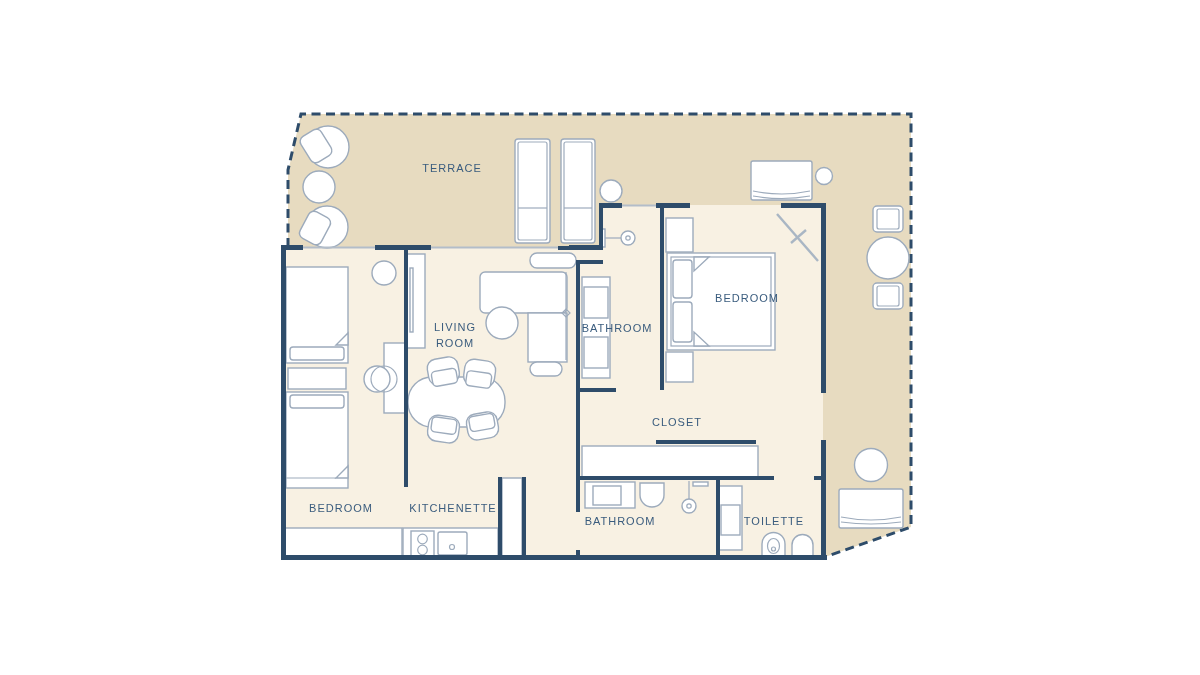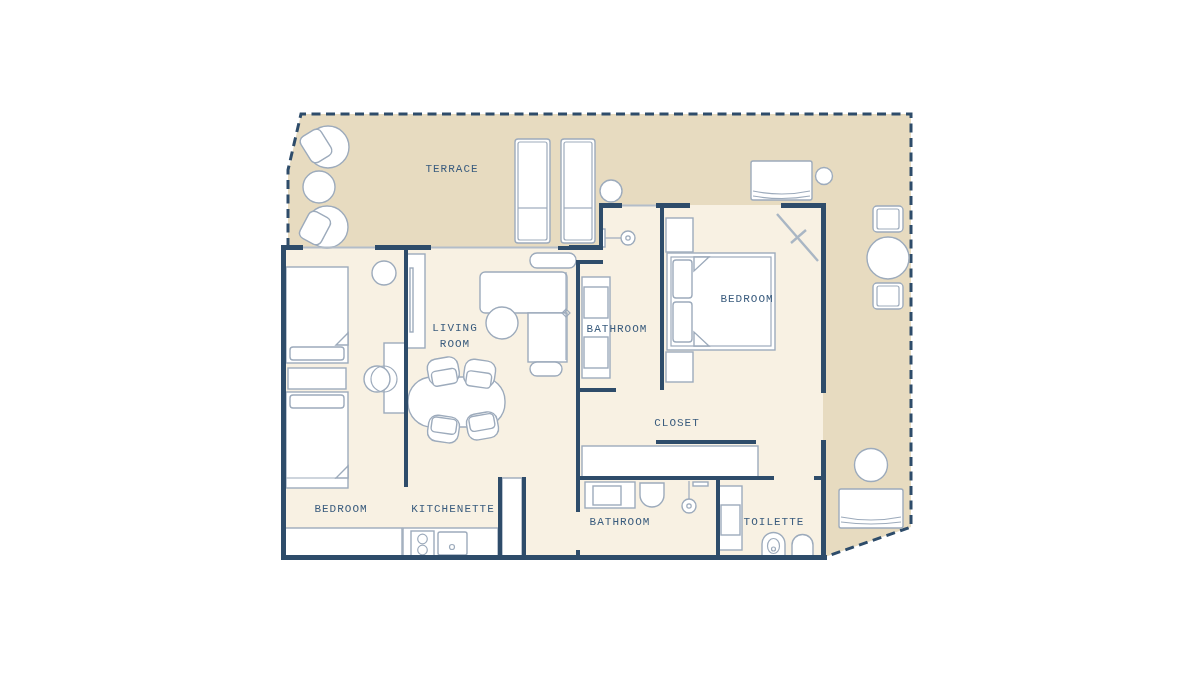--- a/index.html
+++ b/index.html
@@ -1,17 +1,17 @@
 <!DOCTYPE html>
 <html><head>
 <meta charset="utf-8">
 <style>
   html,body{margin:0;padding:0;background:#ffffff;}
   .stage{position:relative;width:1200px;height:675px;background:#ffffff;overflow:hidden;
-         font-family:Liberation Mono, monospace;}
+         font-family:Liberation Sans, sans-serif;}
   svg{display:block}
   .wall{fill:#2e4c6a;}
   .win{stroke:#b3bdc9;stroke-width:2.2;fill:none;}
   .furn{fill:#ffffff;stroke:#9dabbc;stroke-width:1.4;}
   .furnn{fill:none;stroke:#9dabbc;stroke-width:1.2;}
   .lbl{fill:#3a5c7e;font-size:11px;letter-spacing:1px;font-weight:500;}
   .dash{fill:none;stroke:#2e4c6a;stroke-width:3;stroke-dasharray:9 5.5;}
   .doorleaf{stroke:#a9b6c4;stroke-width:2.4;fill:none;}
 </style>
 </head>

